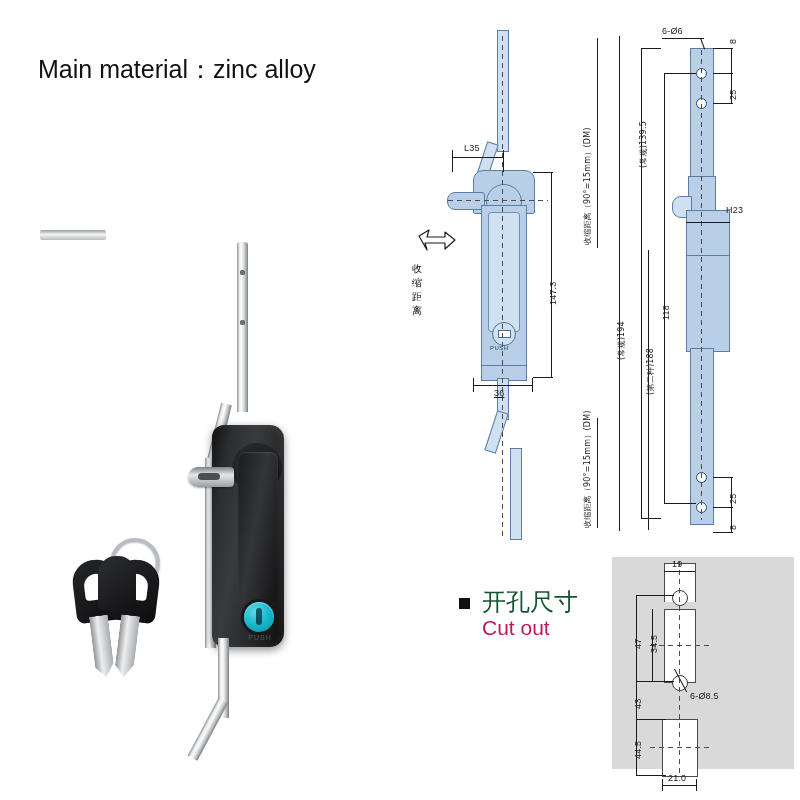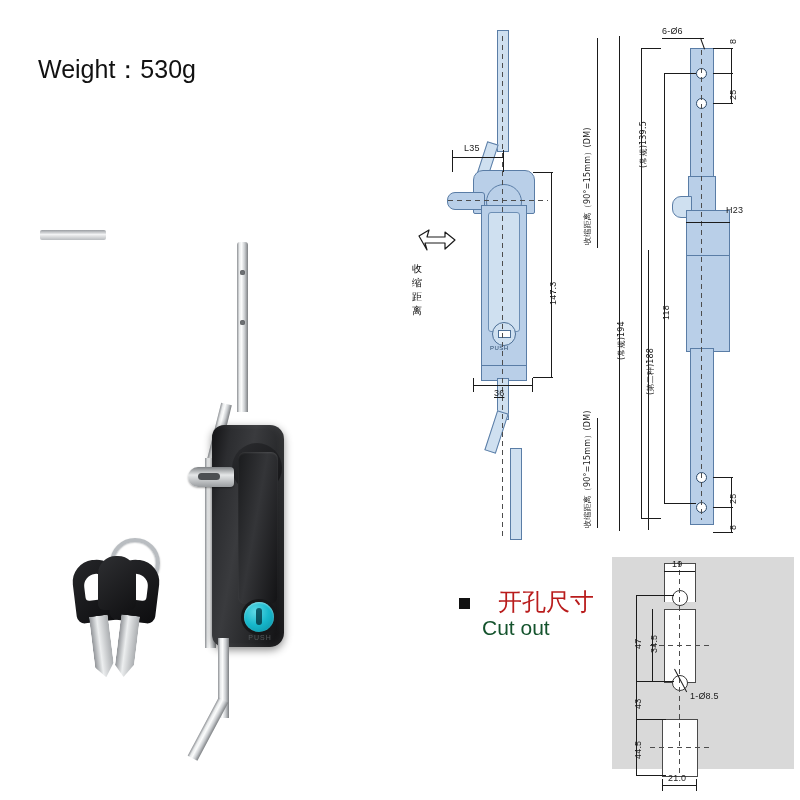--- a/index.html
+++ b/index.html
@@ -101,33 +101,33 @@
   .sv-lower{position:absolute;left:686px;top:255px;width:42px;height:95px;background:#b9cfe8;border:1px solid #5a7da6;}
   .sv-bot{position:absolute;left:690px;top:348px;width:22px;height:175px;background:#b9cfe8;border:1px solid #5a7da6;}
   .hole{position:absolute;width:9px;height:9px;border-radius:50%;background:#fff;border:1px solid #2c4a6b;}
 
   
   .cut-panel{position:absolute;left:612px;top:557px;width:182px;height:212px;background:#d9d9d9;}
   .cut-rect{position:absolute;background:#ffffff;border:1px solid #4a4a4a;}
   .cut-hole{position:absolute;width:14px;height:14px;border-radius:50%;background:#fff;border:1px solid #3a3a3a;}
   .cut-label{position:absolute;left:455px;top:585px;}
   .cut-bullet{position:absolute;left:459px;top:598px;width:11px;height:11px;background:#111;}
-  .cut-cn{position:absolute;left:482px;top:586px;font-size:24px;color:#b91c1c;margin-left:16px;}
-  .cut-en{position:absolute;left:482px;top:616px;font-size:21px;color:#14532d;}
+  .cut-cn{position:absolute;left:482px;top:586px;font-size:24px;color:#14532d;}
+  .cut-en{position:absolute;left:482px;top:616px;font-size:21px;color:#be185d;}
 
   .arrow-rot{position:absolute;left:415px;top:228px;width:42px;height:30px;}
   .rot-label{position:absolute;left:412px;top:262px;font-size:10px;color:#111;}
 </style>
 </head>
 <body>
 
 <div class="stage">
 
   <div class="spec">
-    <div class="spec-line">Weight：530g</div>
+    <div class="spec-line">Main material：zinc alloy</div>
   </div>
 
   <div class="photo">
     <div class="rod rod-top">
       <div class="rod-hole" style="left:3px;top:28px;"></div>
       <div class="rod-hole" style="left:3px;top:78px;"></div>
     </div>
     <div class="rod rod-diag"></div>
     <div class="rod rod-mid"></div>
 
@@ -283,21 +283,21 @@
 
     <div class="ln vln" style="left:24px;top:38px;height:86px;"></div>
     <div class="ln hln" style="left:24px;top:38px;width:38px;"></div>
     <div class="ln hln" style="left:24px;top:124px;width:38px;"></div>
     <div class="dim dim-v" style="left:21px;top:92px;">47</div>
 
     <div class="ln vln" style="left:40px;top:52px;height:72px;"></div>
     <div class="dim dim-v" style="left:37px;top:96px;">34.5</div>
 
     <div class="ln" style="left:62px;top:112px;width:1px;height:26px;transform:rotate(-28deg);transform-origin:top;"></div>
-    <div class="dim" style="left:78px;top:134px;">1-Ø8.5</div>
+    <div class="dim" style="left:78px;top:134px;">6-Ø8.5</div>
 
     <div class="ln vln" style="left:24px;top:124px;height:38px;"></div>
     <div class="ln hln" style="left:24px;top:162px;width:30px;"></div>
     <div class="dim dim-v" style="left:21px;top:152px;">43</div>
 
     <div class="ln vln" style="left:24px;top:162px;height:56px;"></div>
     <div class="ln hln" style="left:24px;top:218px;width:30px;"></div>
     <div class="dim dim-v" style="left:21px;top:202px;">44.5</div>
 
     <div class="ln hln" style="left:50px;top:228px;width:35px;"></div>

